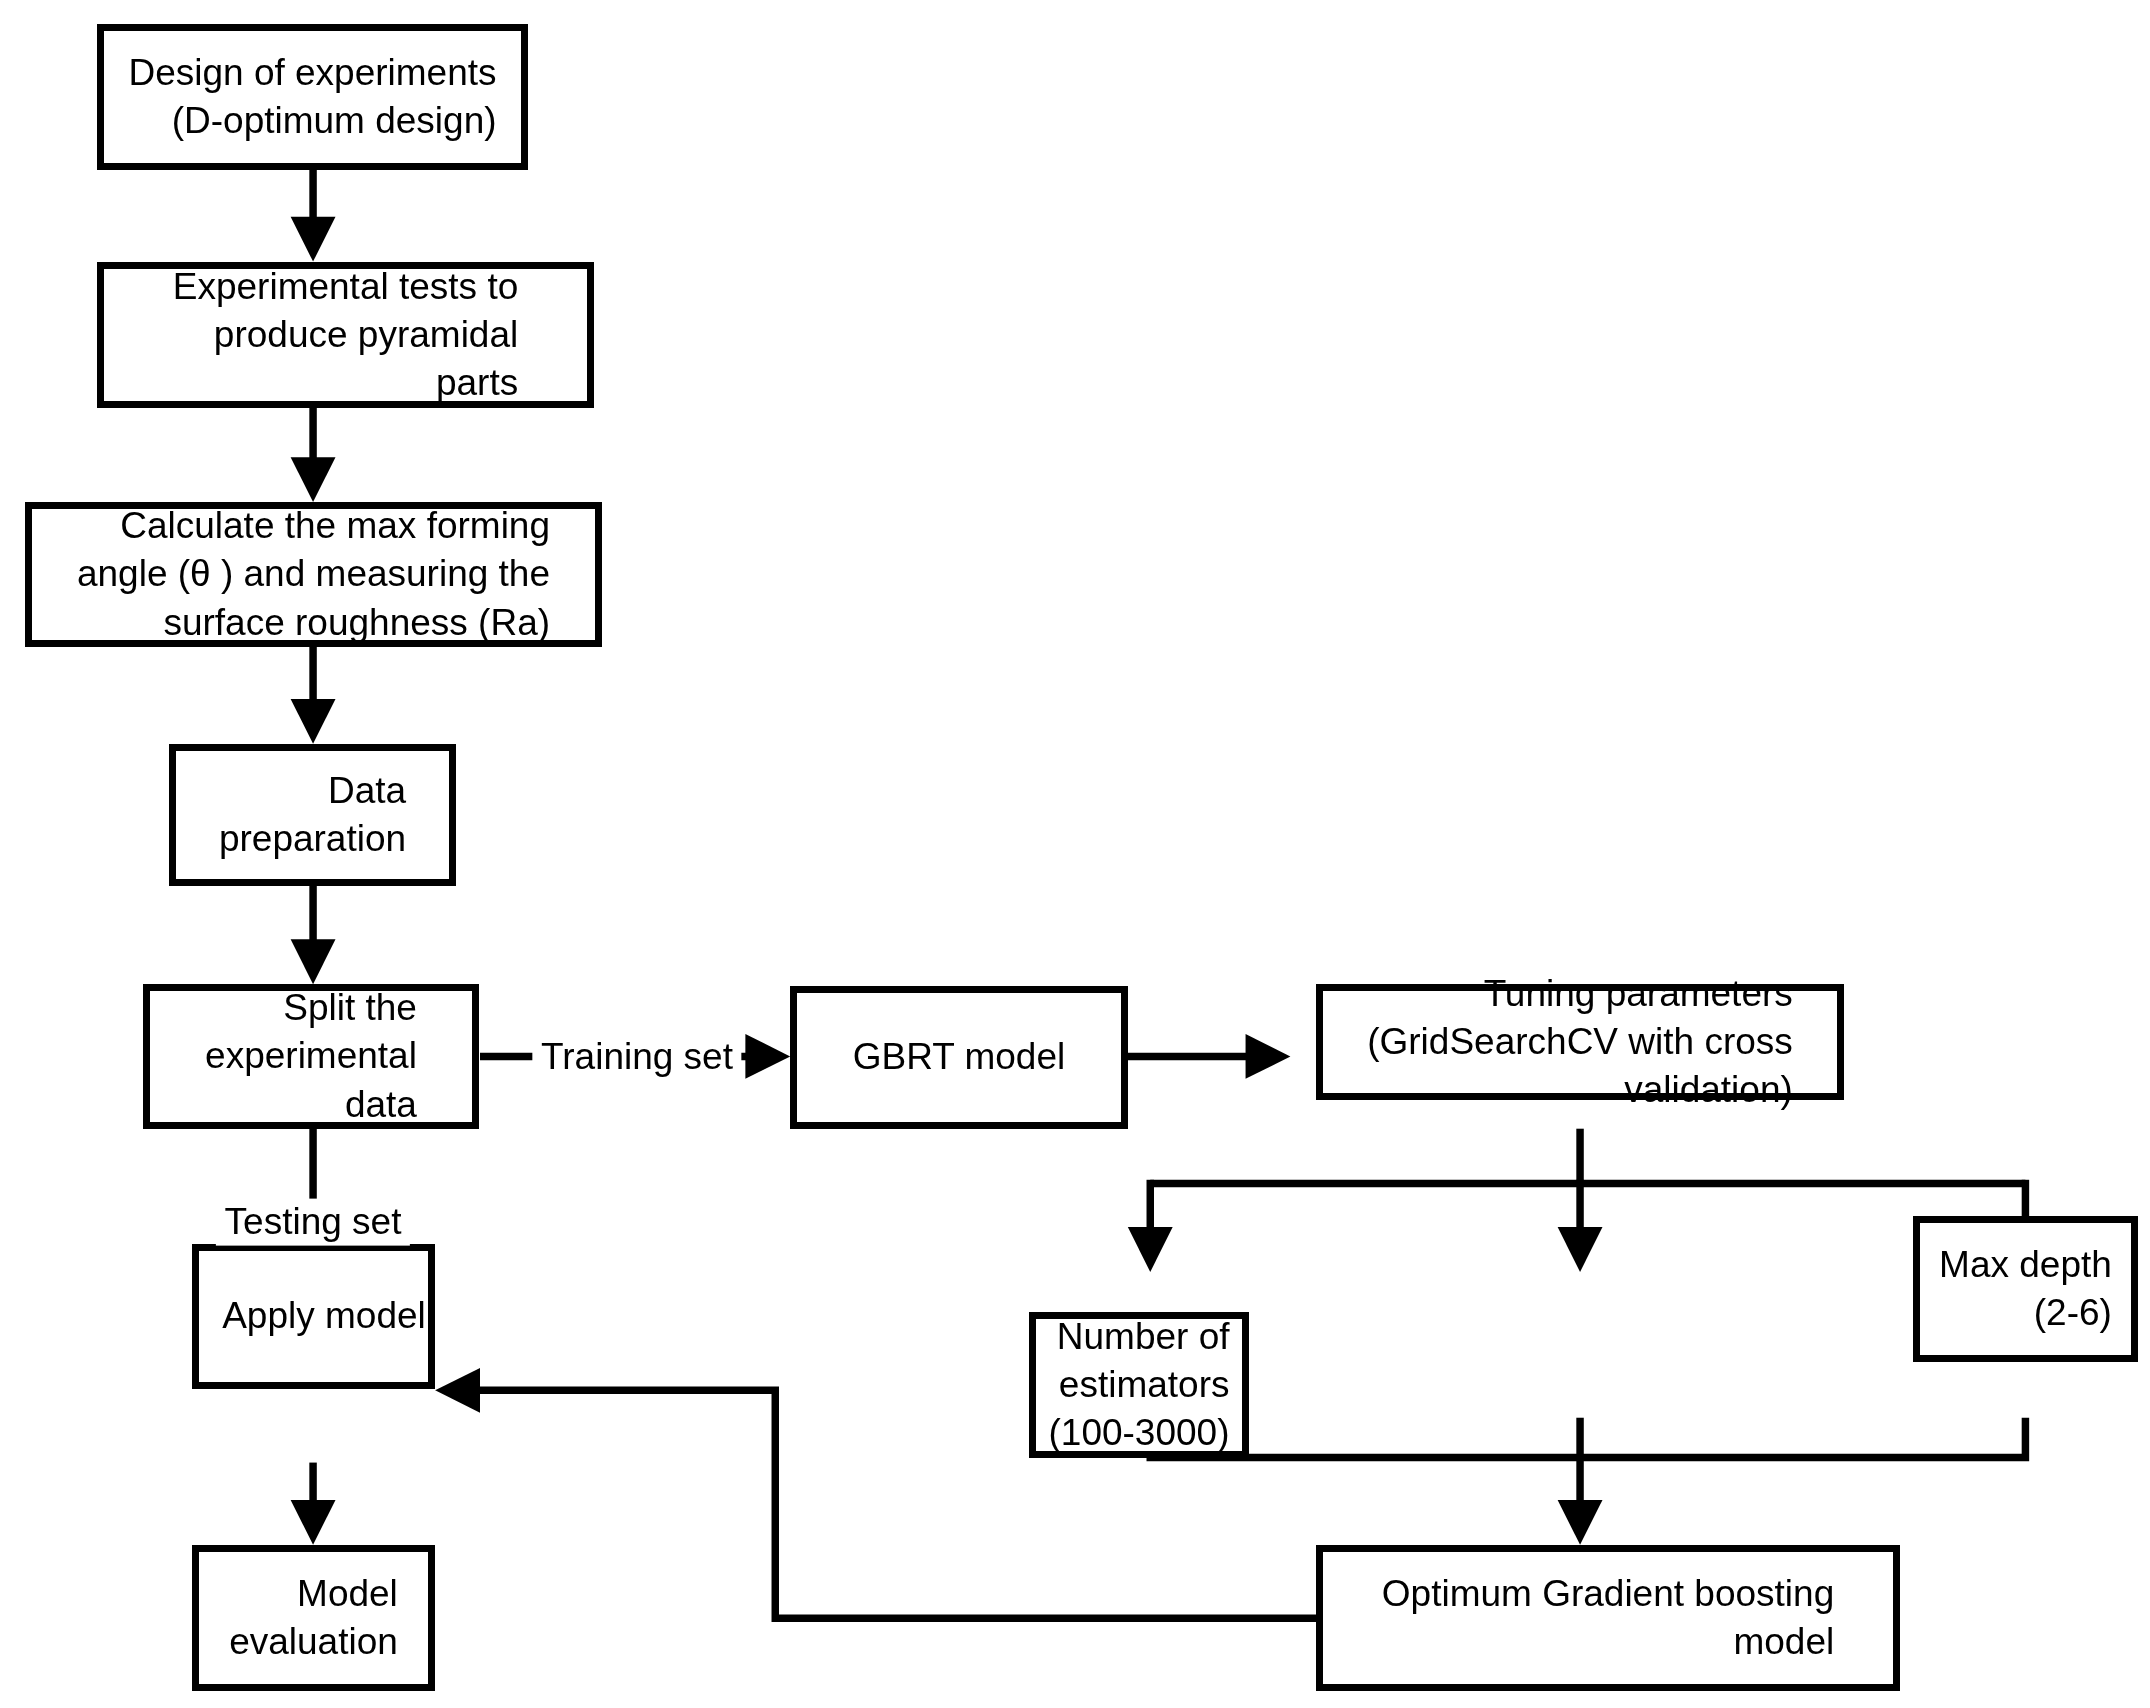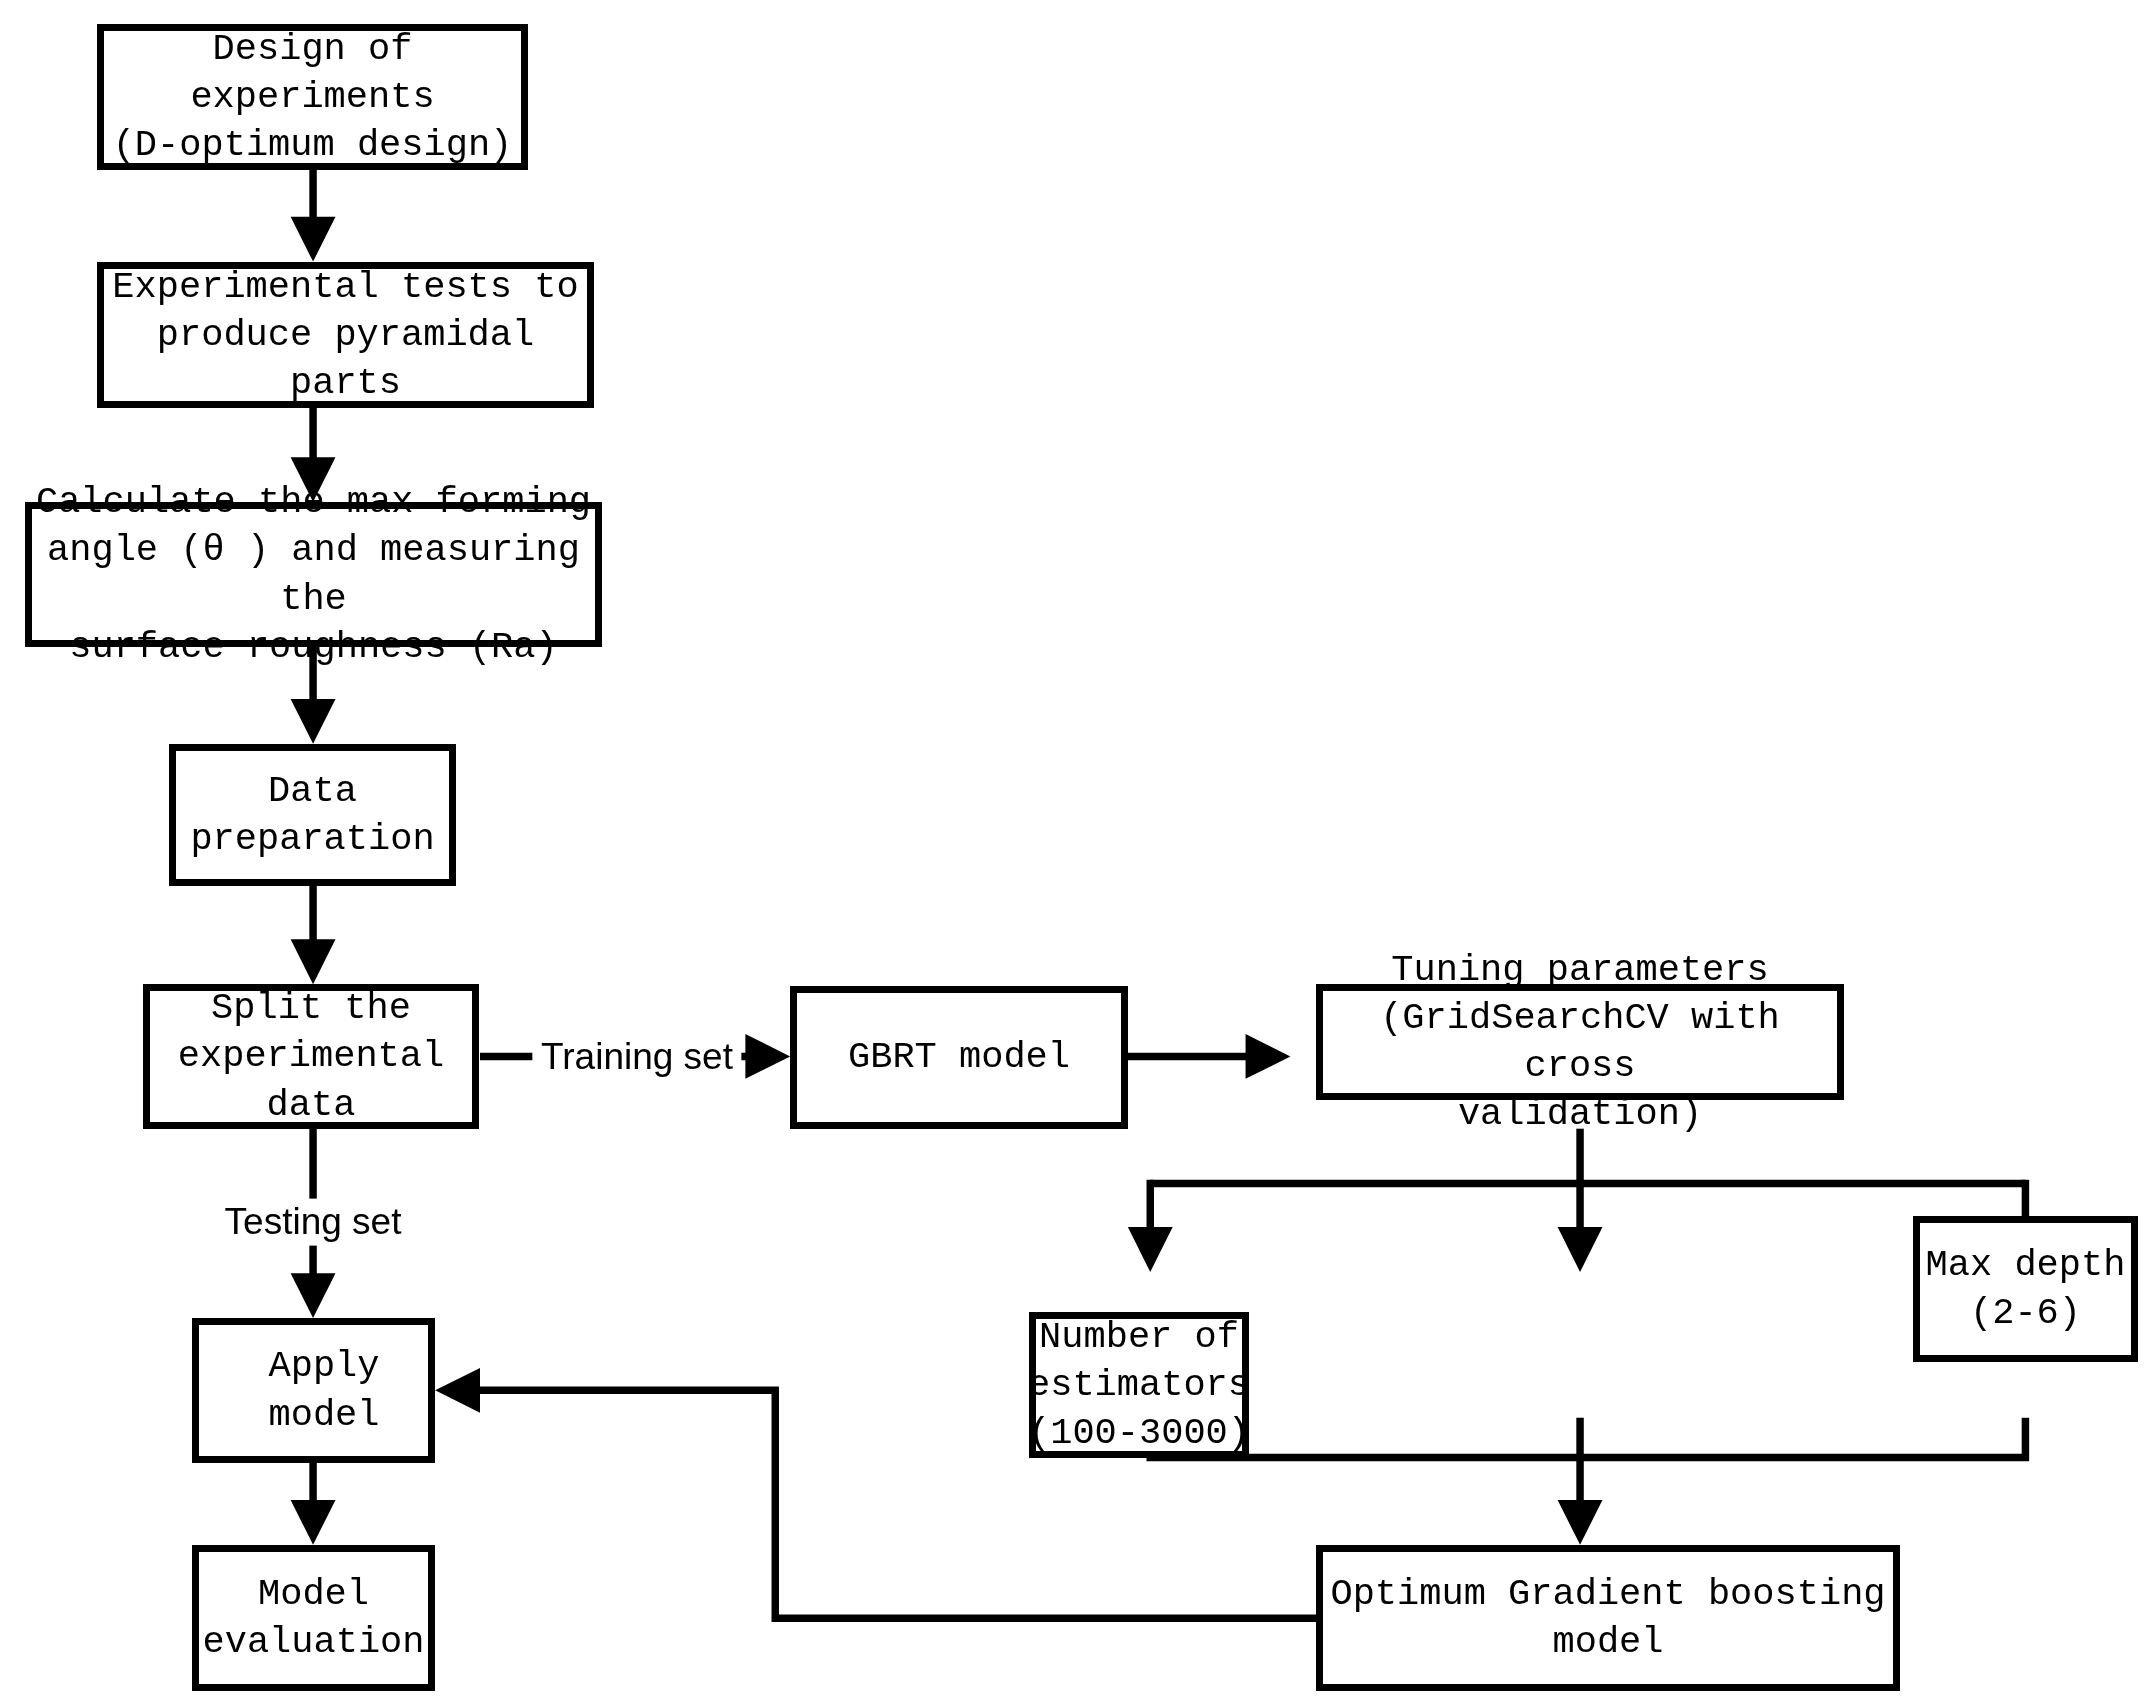--- a/index.html
+++ b/index.html
@@ -29,26 +29,25 @@
     fill:var(--stroke-color);
     stroke:none;
   }
   .node{
     position:absolute;
     border:7.5px solid var(--stroke-color);
     background:var(--bg-color);
     display:flex;
     align-items:center;
     justify-content:center;
-    text-align:center;
+    text-align:right;
     font-size:37px;
     line-height:1.3;
     white-space:pre-line;
     color:var(--text-color);
-    font-family:Liberation Mono, monospace;
   }
   .edge-label{
     position:absolute;
     transform:translate(-50%,-50%);
     background:var(--bg-color);
     padding:1.2px 8.7px;
     font-size:37px;
     line-height:1.2;
     white-space:nowrap;
     color:var(--text-color);
@@ -149,21 +148,21 @@
 validation)</div>
 
   <div class="node" style="left:1029px;top:1272px;width:220px;height:146px;margin-top:40px;">Number of
 estimators
 (100-3000)</div>
 
 
   <div class="node" style="left:1913px;top:1216px;width:225px;height:146px;">Max depth
 (2-6)</div>
 
-  <div class="node" style="left:192px;top:1318px;width:243px;height:145px;padding-left:21px;">Apply model</div>
+  <div class="node" style="left:192px;top:1244px;width:243px;height:145px;padding-left:21px;">Apply model</div>
 
   <div class="node" style="left:192px;top:1545px;width:243px;height:146px;">Model
 evaluation</div>
 
   <div class="node" style="left:1316px;top:1545px;width:584px;height:146px;">Optimum Gradient boosting
 model</div>
 
   <span class="edge-label" style="left:637px;top:1057px;">Training set</span>
 
   <span class="edge-label" style="left:313px;top:1222px;">Testing set</span>

